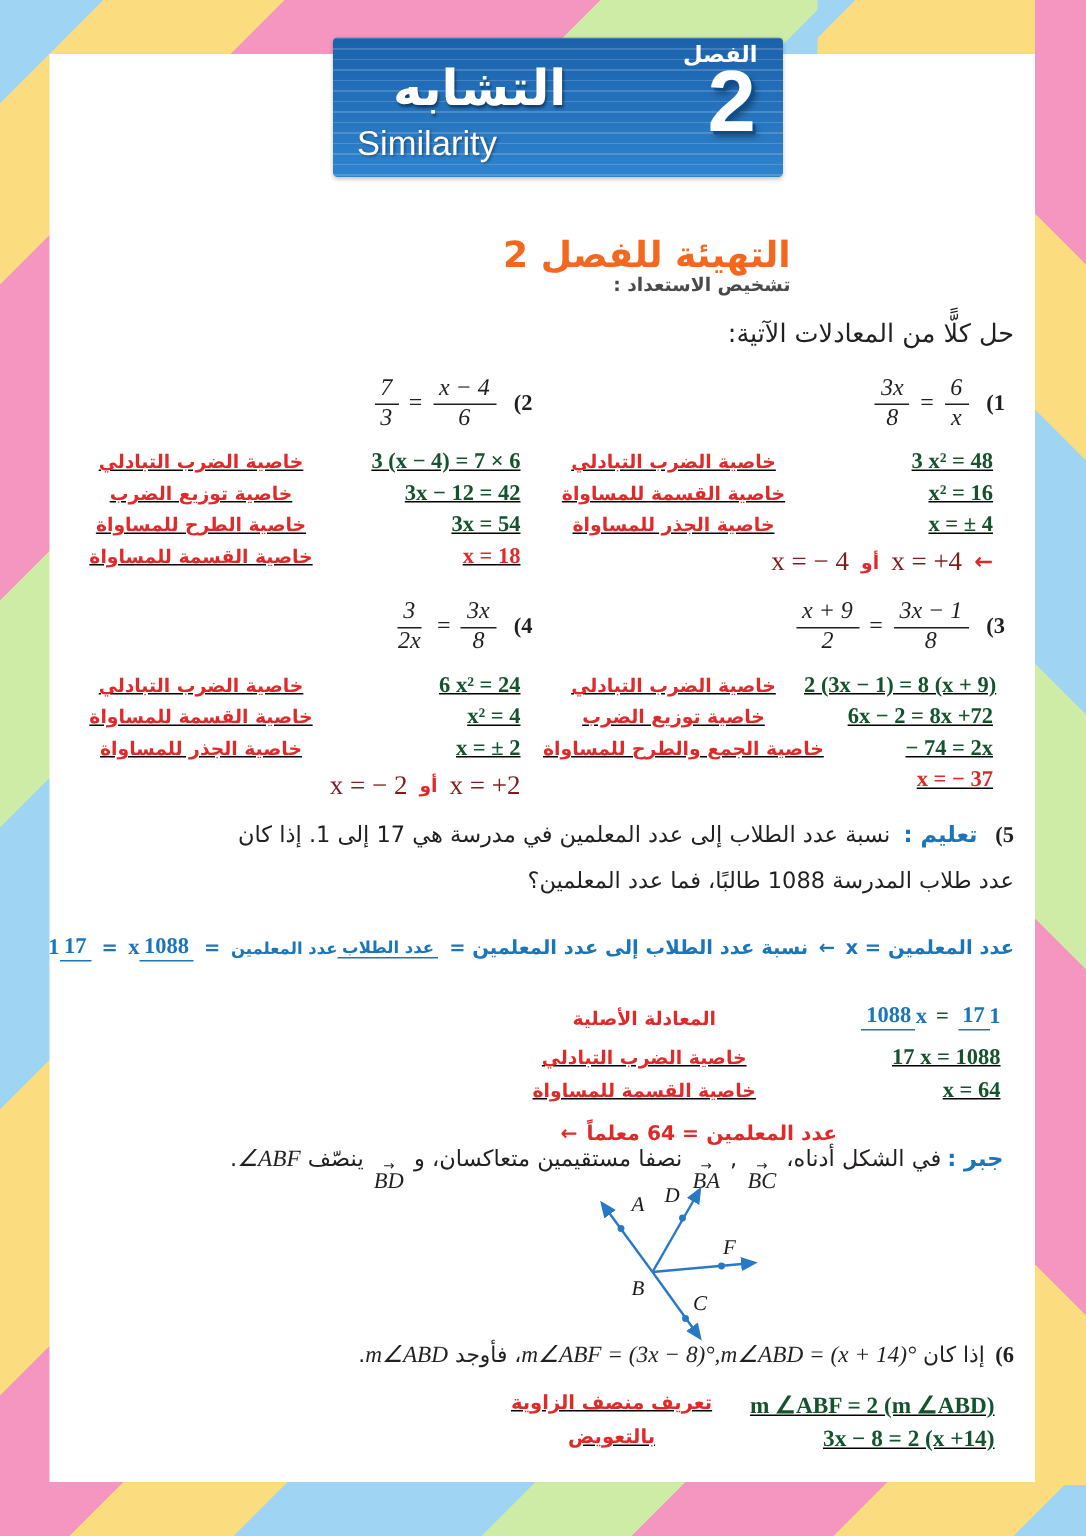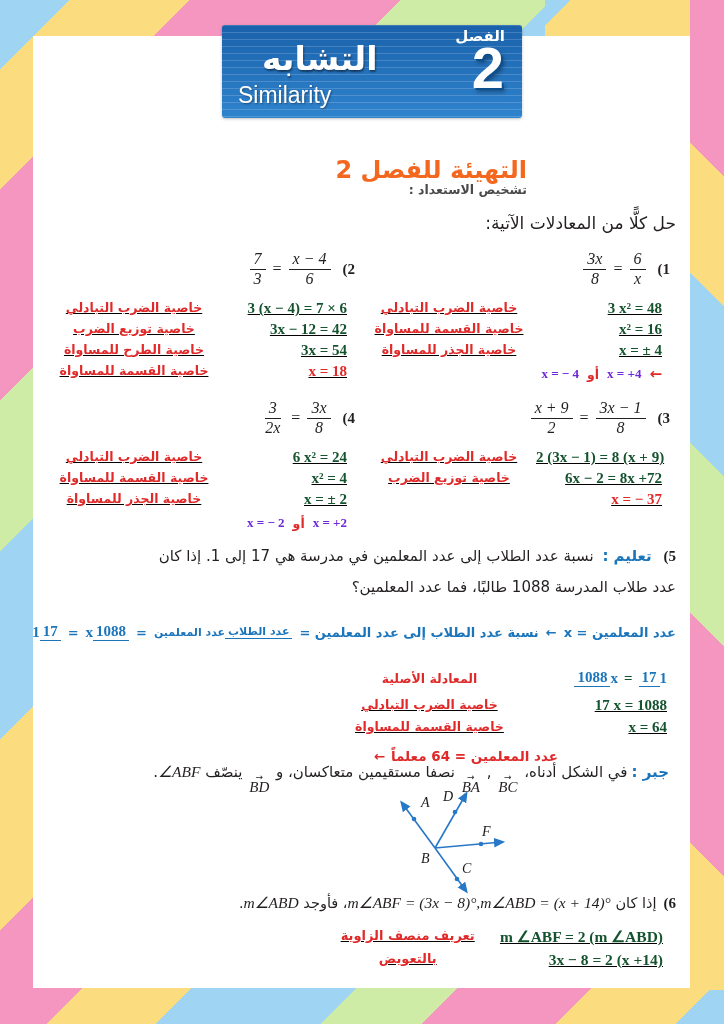--- a/index.html
+++ b/index.html
@@ -46,21 +46,21 @@
   .fr .d { padding:0 4px; }
   .es { font-family:"Liberation Serif",serif; font-size:16px; color:#231f20; }
   .steps { margin-top:10px; }
   .srow { display:flex; align-items:flex-start; height:21px; padding:0 14px 0 6px;text-decoration:underline; }
   .reason { flex:0 0 58%; text-align:center; color:#e02a2a; font-weight:bold; font-size:12.5px; white-space:nowrap; }
   .beq { flex:1; text-align:right; font-family:"Liberation Serif",serif; font-weight:bold; font-size:15px;
     color:#14532d; white-space:nowrap; }
   .red { color:#e02a2a !important; }
   .rrow { display:flex; align-items:center; gap:8px; justify-content:flex-start; padding-right:14px; height:22px;
     color:#e02a2a; font-weight:bold; }
-  .rrow .beq2 { font-family:"Liberation Serif",serif; font-weight:bold; font-size:13px; color:#6d28d9; }
+  .rrow .beq2 { font-family:"Liberation Serif",serif; font-weight:normal; font-size:18px; color:#7f1d1d; }
   .orr { font-size:12.5px; }
   .arrg { font-size:15px; font-weight:bold; }
 
   
   .p5 { position:absolute; right:14px; top:511px; width:610px; }
   .ptext { text-align:right; font-size:15px; color:#231f20; height:24px; white-space:nowrap; }
   .ptext.l2 { margin-top:7px; }
   .btag { color:#1b75bb; font-weight:bold; margin:0 7px 0 4px; }
   .plabel5 { font-family:"Liberation Serif",serif; font-weight:bold; font-size:15px; }
   .work { margin-top:9px; display:flex; align-items:center; justify-content:flex-start; gap:7px; height:42px;
@@ -203,20 +203,24 @@
         </span>
       </div>
       <div class="steps">
         <div class="srow">
           <span class="reason">خاصية الضرب التبادلي</span>
           <span class="beq" dir="ltr">2 (3x − 1) = 8 (x + 9)</span>
         </div>
         <div class="srow">
           <span class="reason">خاصية توزيع الضرب</span>
           <span class="beq" dir="ltr">6x − 2 = 8x +72</span>
+        </div>
+        <div class="srow">
+          <span class="reason">خاصية الجمع والطرح للمساواة</span>
+          <span class="beq" dir="ltr">− 74 = 2x</span>
         </div>
         <div class="srow">
           <span class="reason"></span>
           <span class="beq red" dir="ltr">x = − 37</span>
         </div>
       </div>
     </div>
 
     <div class="pblock" style="left:8px; top:361px;">
       <div class="eqrow" dir="rtl">

